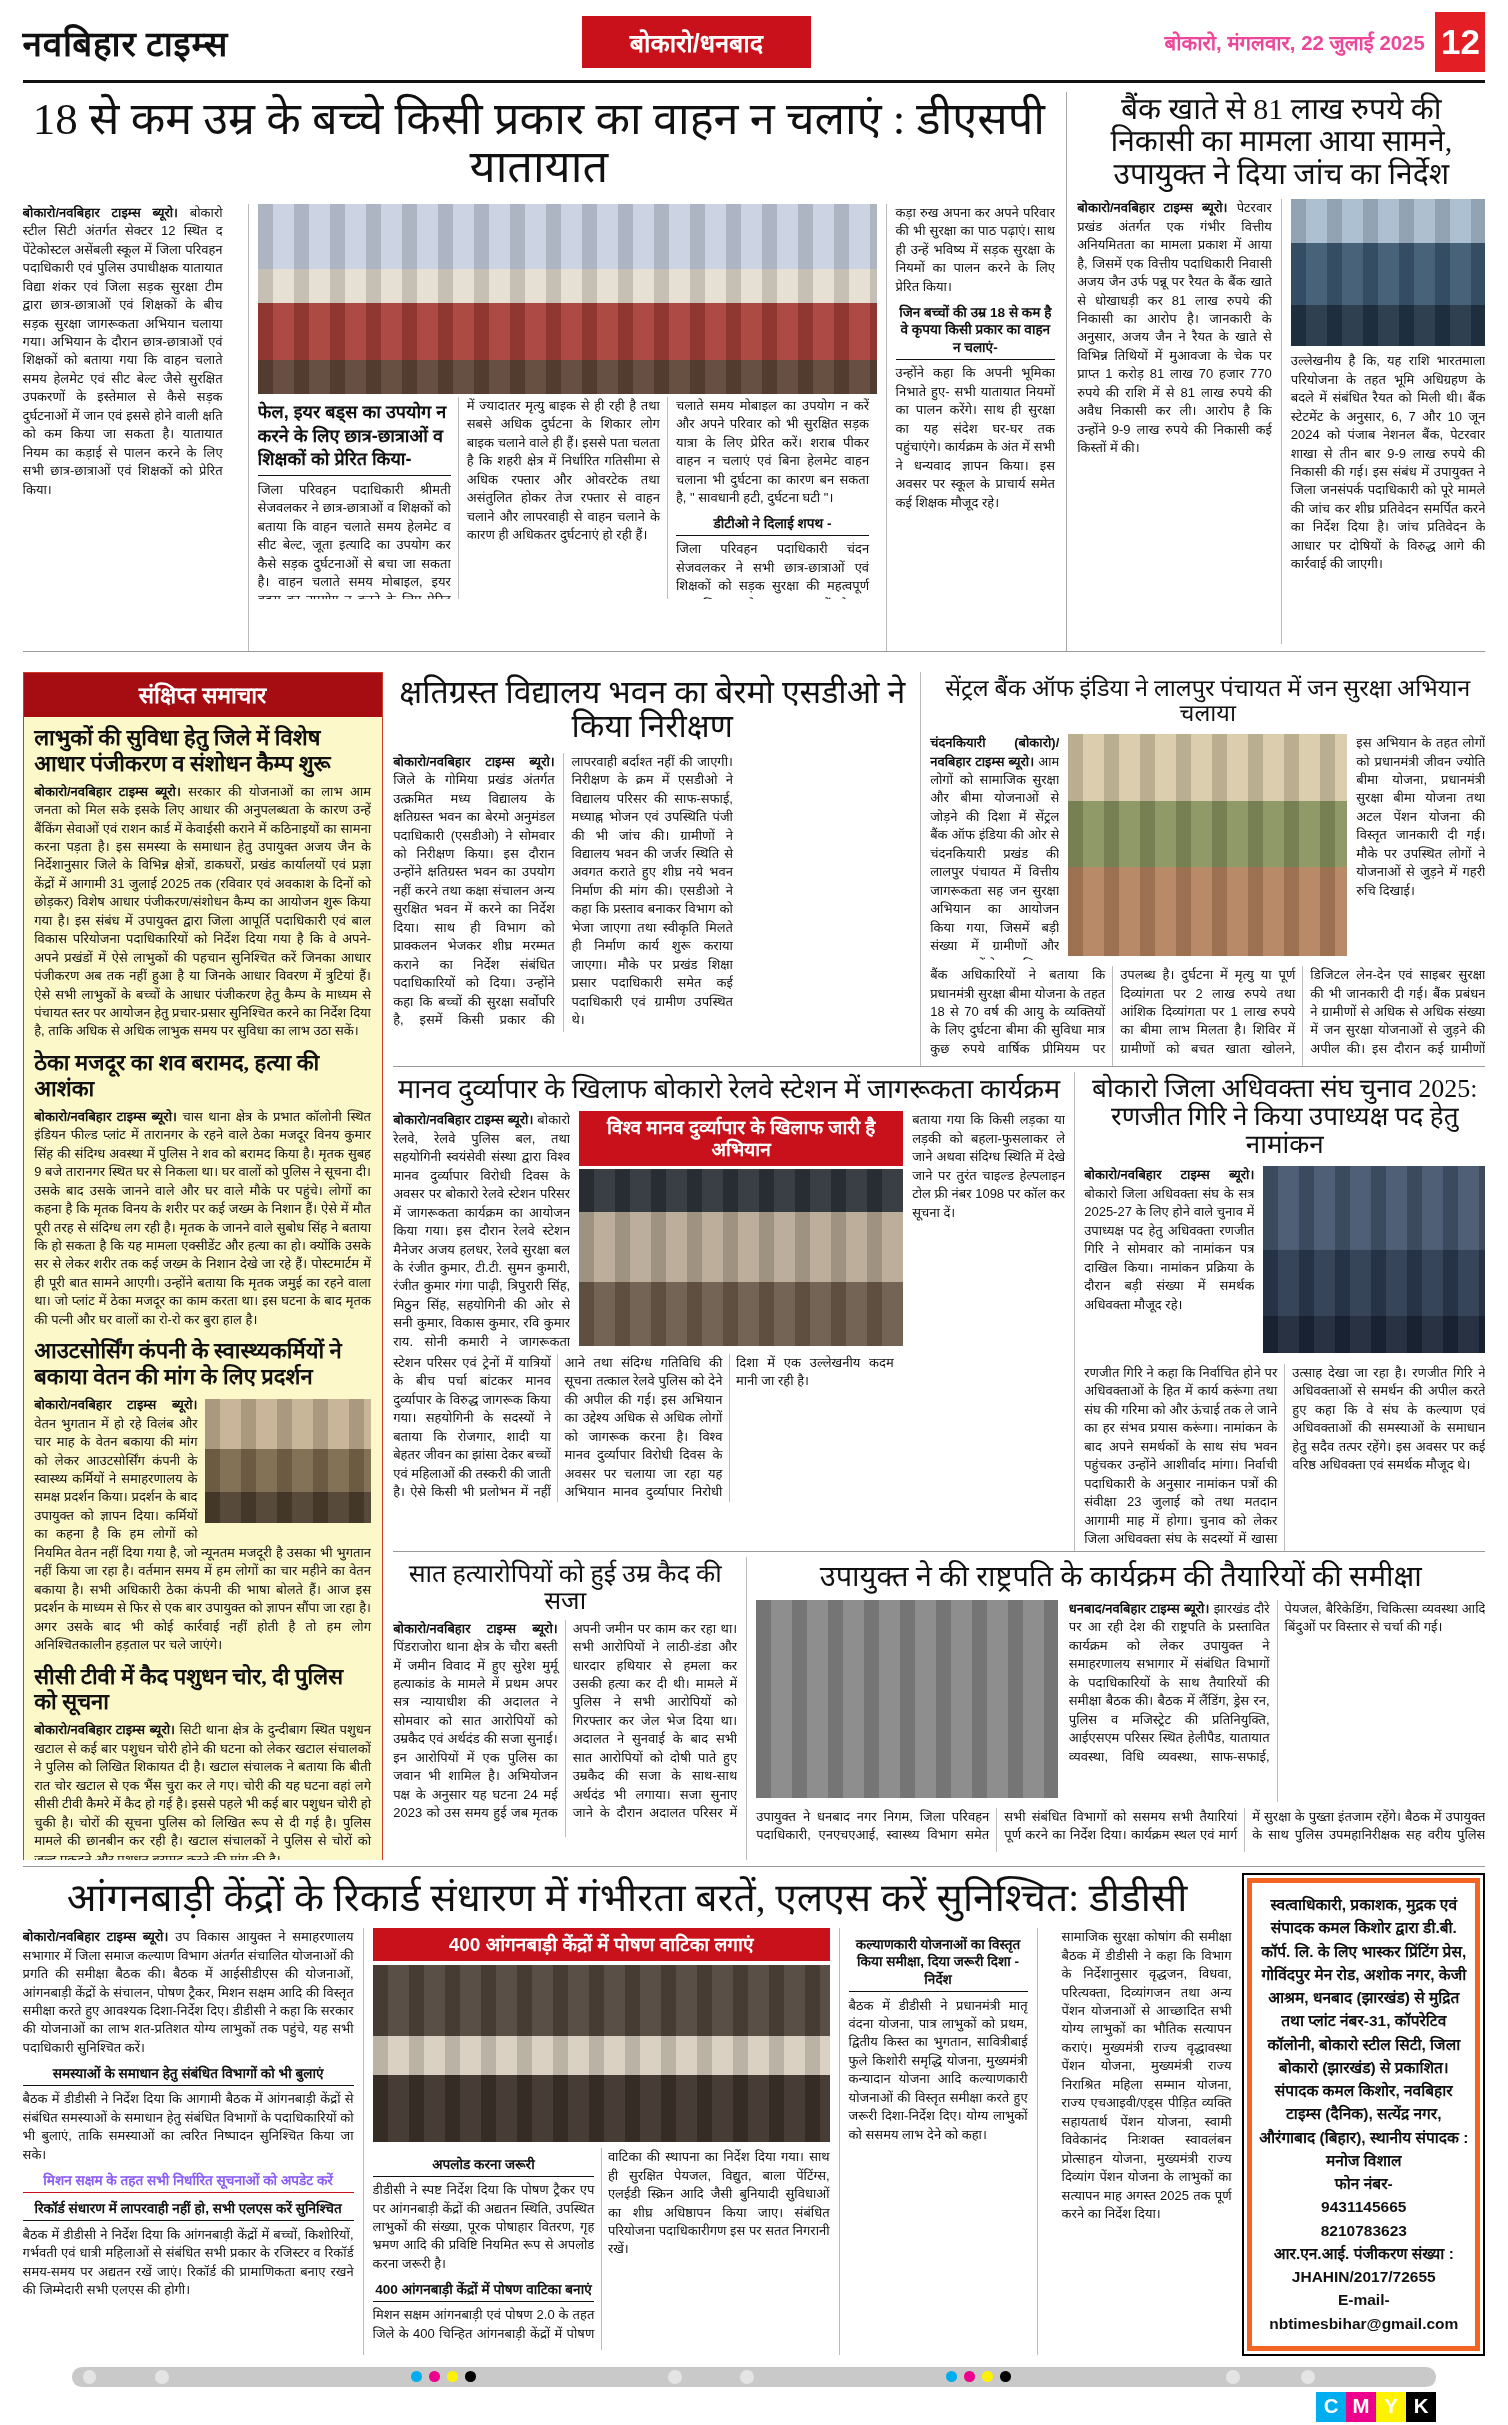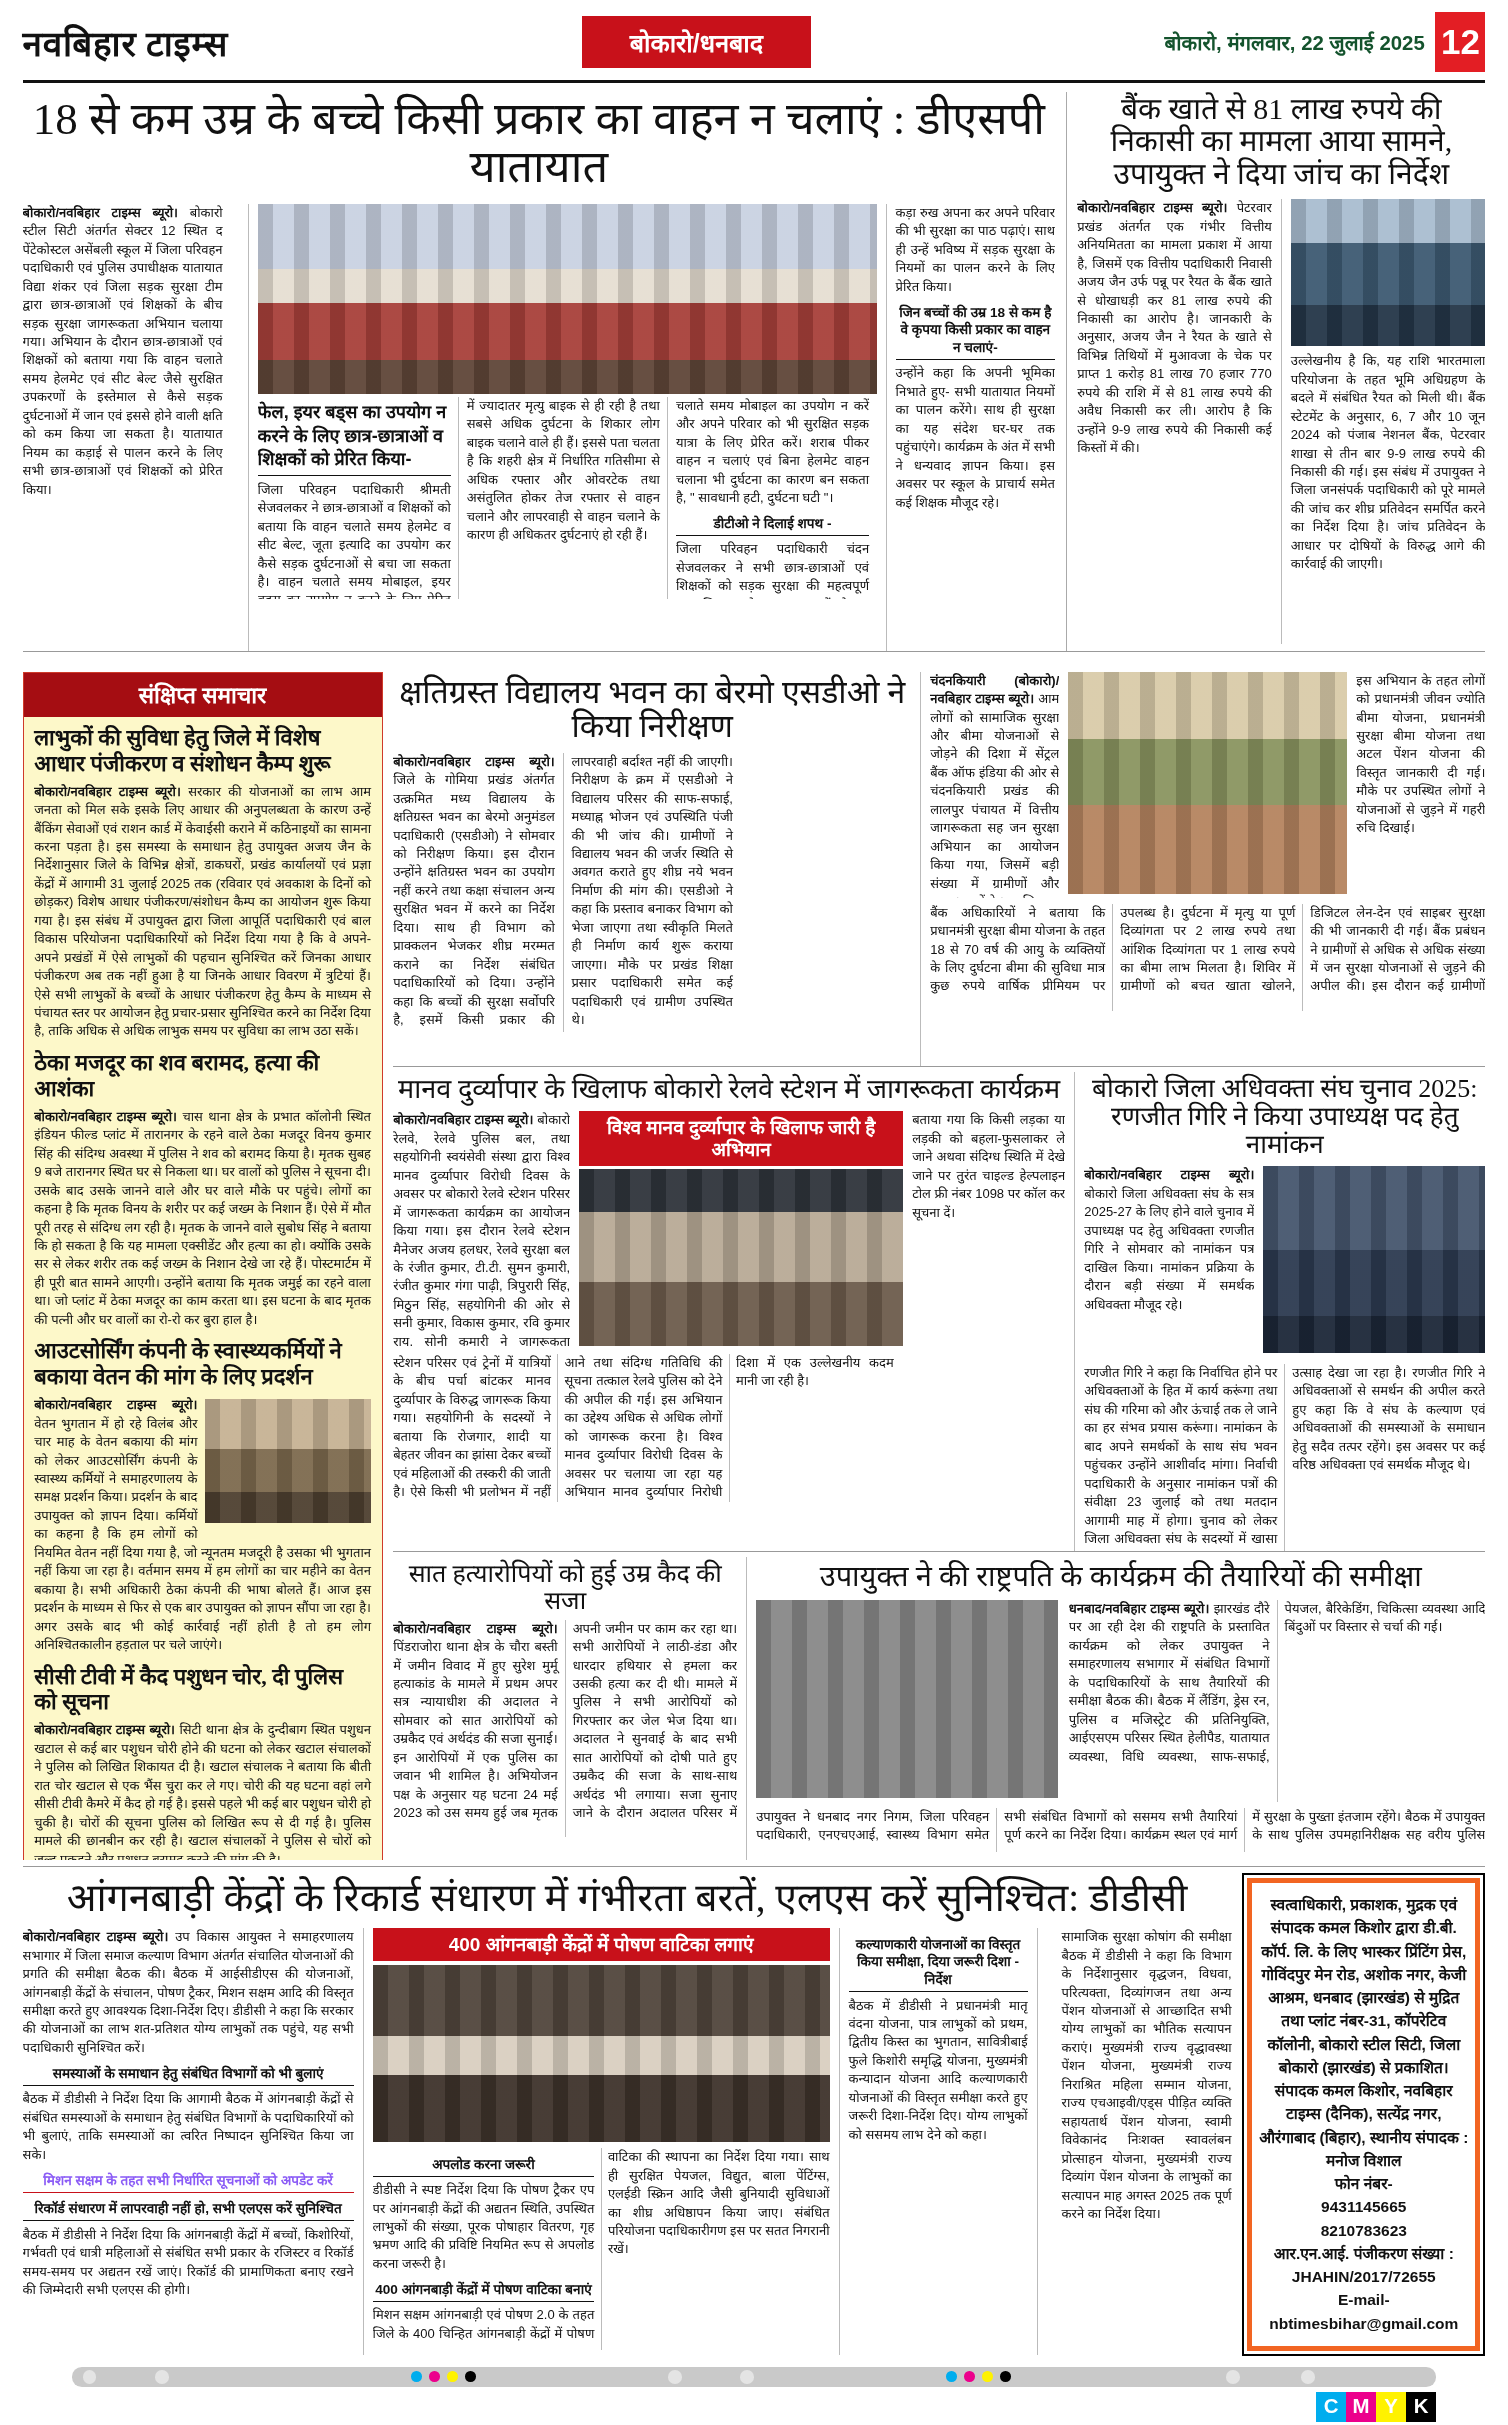--- a/index.html
+++ b/index.html
@@ -5,21 +5,21 @@
 *{margin:0;padding:0;box-sizing:border-box}
 html,body{background:#ddd}
 .page{position:relative;width:1508px;height:2426px;margin:0 auto;background:#fff;
   font-family:"Liberation Sans","DejaVu Sans",sans-serif;color:#111;overflow:hidden;
   padding:10.6px 22.6px 0 22.6px}
 
 .hdr{display:flex;align-items:center;justify-content:space-between;height:63px}
 .masthead{font-size:35px;font-weight:bold;letter-spacing:0.8px;font-family:"Liberation Serif","DejaVu Serif",serif}
 .edition{background:#c8111a;color:#fff;font-weight:bold;font-size:25px;padding:9px 48px}
 .hdr-right{display:flex;align-items:center;gap:10.6px}
-.dateline{color:#14532d;font-weight:bold;font-size:20.4px}
+.dateline{color:#ec4899;font-weight:bold;font-size:20.4px}
 .pagenum{background:#e31e24;color:#fff;font-weight:bold;font-size:35px;width:50px;height:60px;
   display:flex;align-items:center;justify-content:center}
 .rule{border-top:3.8px solid #111;margin:6px 0 9px}
 
 .bd{font-size:13px;line-height:1.42;text-align:justify}
 .by{font-weight:bold}
 .subhd{font-weight:bold;text-align:center;font-size:13.6px;line-height:1.3;margin:7.5px 0 4.5px;
   padding-bottom:2.3px;border-bottom:1.5px solid #111}
 .subhd.red{color:#8b5cf6;border-bottom-color:#c8111a}
 .strip{background:#c8111a;color:#fff;font-weight:bold;text-align:center;font-size:19px;
@@ -206,20 +206,21 @@
 
       <div class="row-b">
         <div class="school-blk">
           <div class="h1 h-school">क्षतिग्रस्त विद्यालय भवन का बेरमो एसडीओ ने किया निरीक्षण</div>
           <div class="school-cols">
             <p class="bd"><b class="by">बोकारो/नवबिहार टाइम्स ब्यूरो।</b>
               <span>जिले के गोमिया प्रखंड अंतर्गत उत्क्रमित मध्य विद्यालय के क्षतिग्रस्त भवन का बेरमो अनुमंडल पदाधिकारी (एसडीओ) ने सोमवार को निरीक्षण किया। इस दौरान उन्होंने क्षतिग्रस्त भवन का उपयोग नहीं करने तथा कक्षा संचालन अन्य सुरक्षित भवन में करने का निर्देश दिया। साथ ही विभाग को प्राक्कलन भेजकर शीघ्र मरम्मत कराने का निर्देश संबंधित पदाधिकारियों को दिया। उन्होंने कहा कि बच्चों की सुरक्षा सर्वोपरि है, इसमें किसी प्रकार की लापरवाही बर्दाश्त नहीं की जाएगी। निरीक्षण के क्रम में एसडीओ ने विद्यालय परिसर की साफ-सफाई, मध्याह्न भोजन एवं उपस्थिति पंजी की भी जांच की। ग्रामीणों ने विद्यालय भवन की जर्जर स्थिति से अवगत कराते हुए शीघ्र नये भवन निर्माण की मांग की। एसडीओ ने कहा कि प्रस्ताव बनाकर विभाग को भेजा जाएगा तथा स्वीकृति मिलते ही निर्माण कार्य शुरू कराया जाएगा। मौके पर प्रखंड शिक्षा प्रसार पदाधिकारी समेत कई पदाधिकारी एवं ग्रामीण उपस्थित थे।</span></p>
           </div>
         </div>
         <div class="cbank-blk">
+          <div class="h1 h-cbank">सेंट्रल बैंक ऑफ इंडिया ने लालपुर पंचायत में जन सुरक्षा अभियान चलाया</div>
           <div class="cb-row">
             <div class="cb-col">
               <p class="bd"><b class="by">चंदनकियारी (बोकारो)/ नवबिहार टाइम्स ब्यूरो।</b>
                 <span>आम लोगों को सामाजिक सुरक्षा और बीमा योजनाओं से जोड़ने की दिशा में सेंट्रल बैंक ऑफ इंडिया की ओर से चंदनकियारी प्रखंड की लालपुर पंचायत में वित्तीय जागरूकता सह जन सुरक्षा अभियान का आयोजन किया गया, जिसमें बड़ी संख्या में ग्रामीणों और खाताधारकों ने भाग लिया।</span></p>
             </div>
             <div class="photo ph-cbank" style="width:279px;height:222px"></div>
             <div class="cb-col">
               <p class="bd">इस अभियान के तहत लोगों को प्रधानमंत्री जीवन ज्योति बीमा योजना, प्रधानमंत्री सुरक्षा बीमा योजना तथा अटल पेंशन योजना की विस्तृत जानकारी दी गई। मौके पर उपस्थित लोगों ने योजनाओं से जुड़ने में गहरी रुचि दिखाई।</p>
             </div>
           </div>

